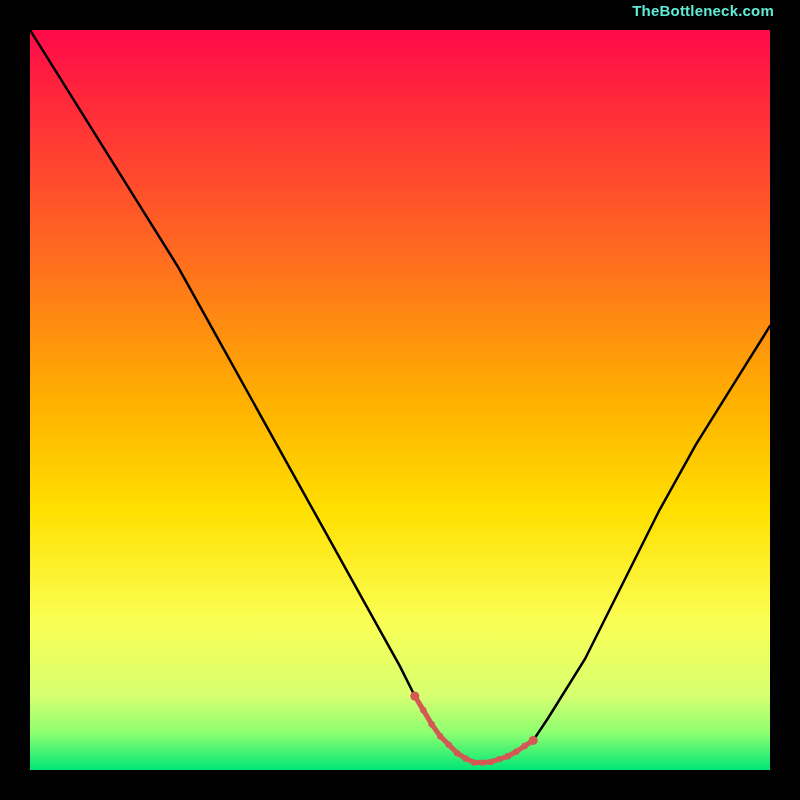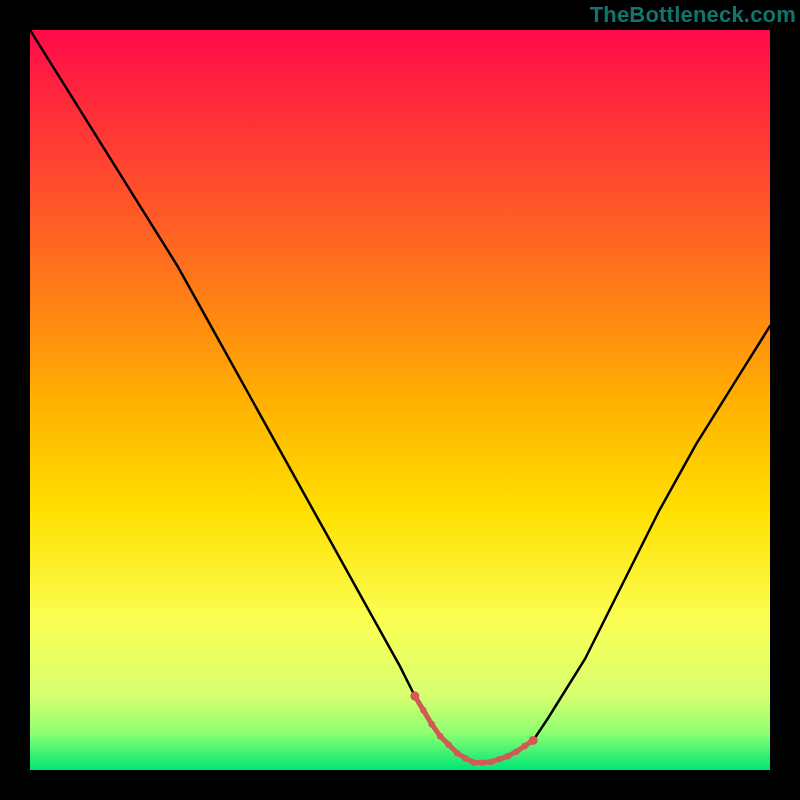--- a/index.html
+++ b/index.html
@@ -13,23 +13,23 @@
   }
   .frame {
     position: relative;
     width: 800px;
     height: 800px;
     background: #000;
   }
   .watermark {
     position: absolute;
     top: 2px;
-    right: 4px;
-    color: #0f766e;
-    font-size: 22px;
+    right: 26px;
+    color: #5eead4;
+    font-size: 15px;
     font-weight: 600;
     letter-spacing: 0.2px;
     user-select: none;
   }
   .plot {
     position: absolute;
     left: 30px;
     top: 30px;
     width: 740px;
     height: 740px;

